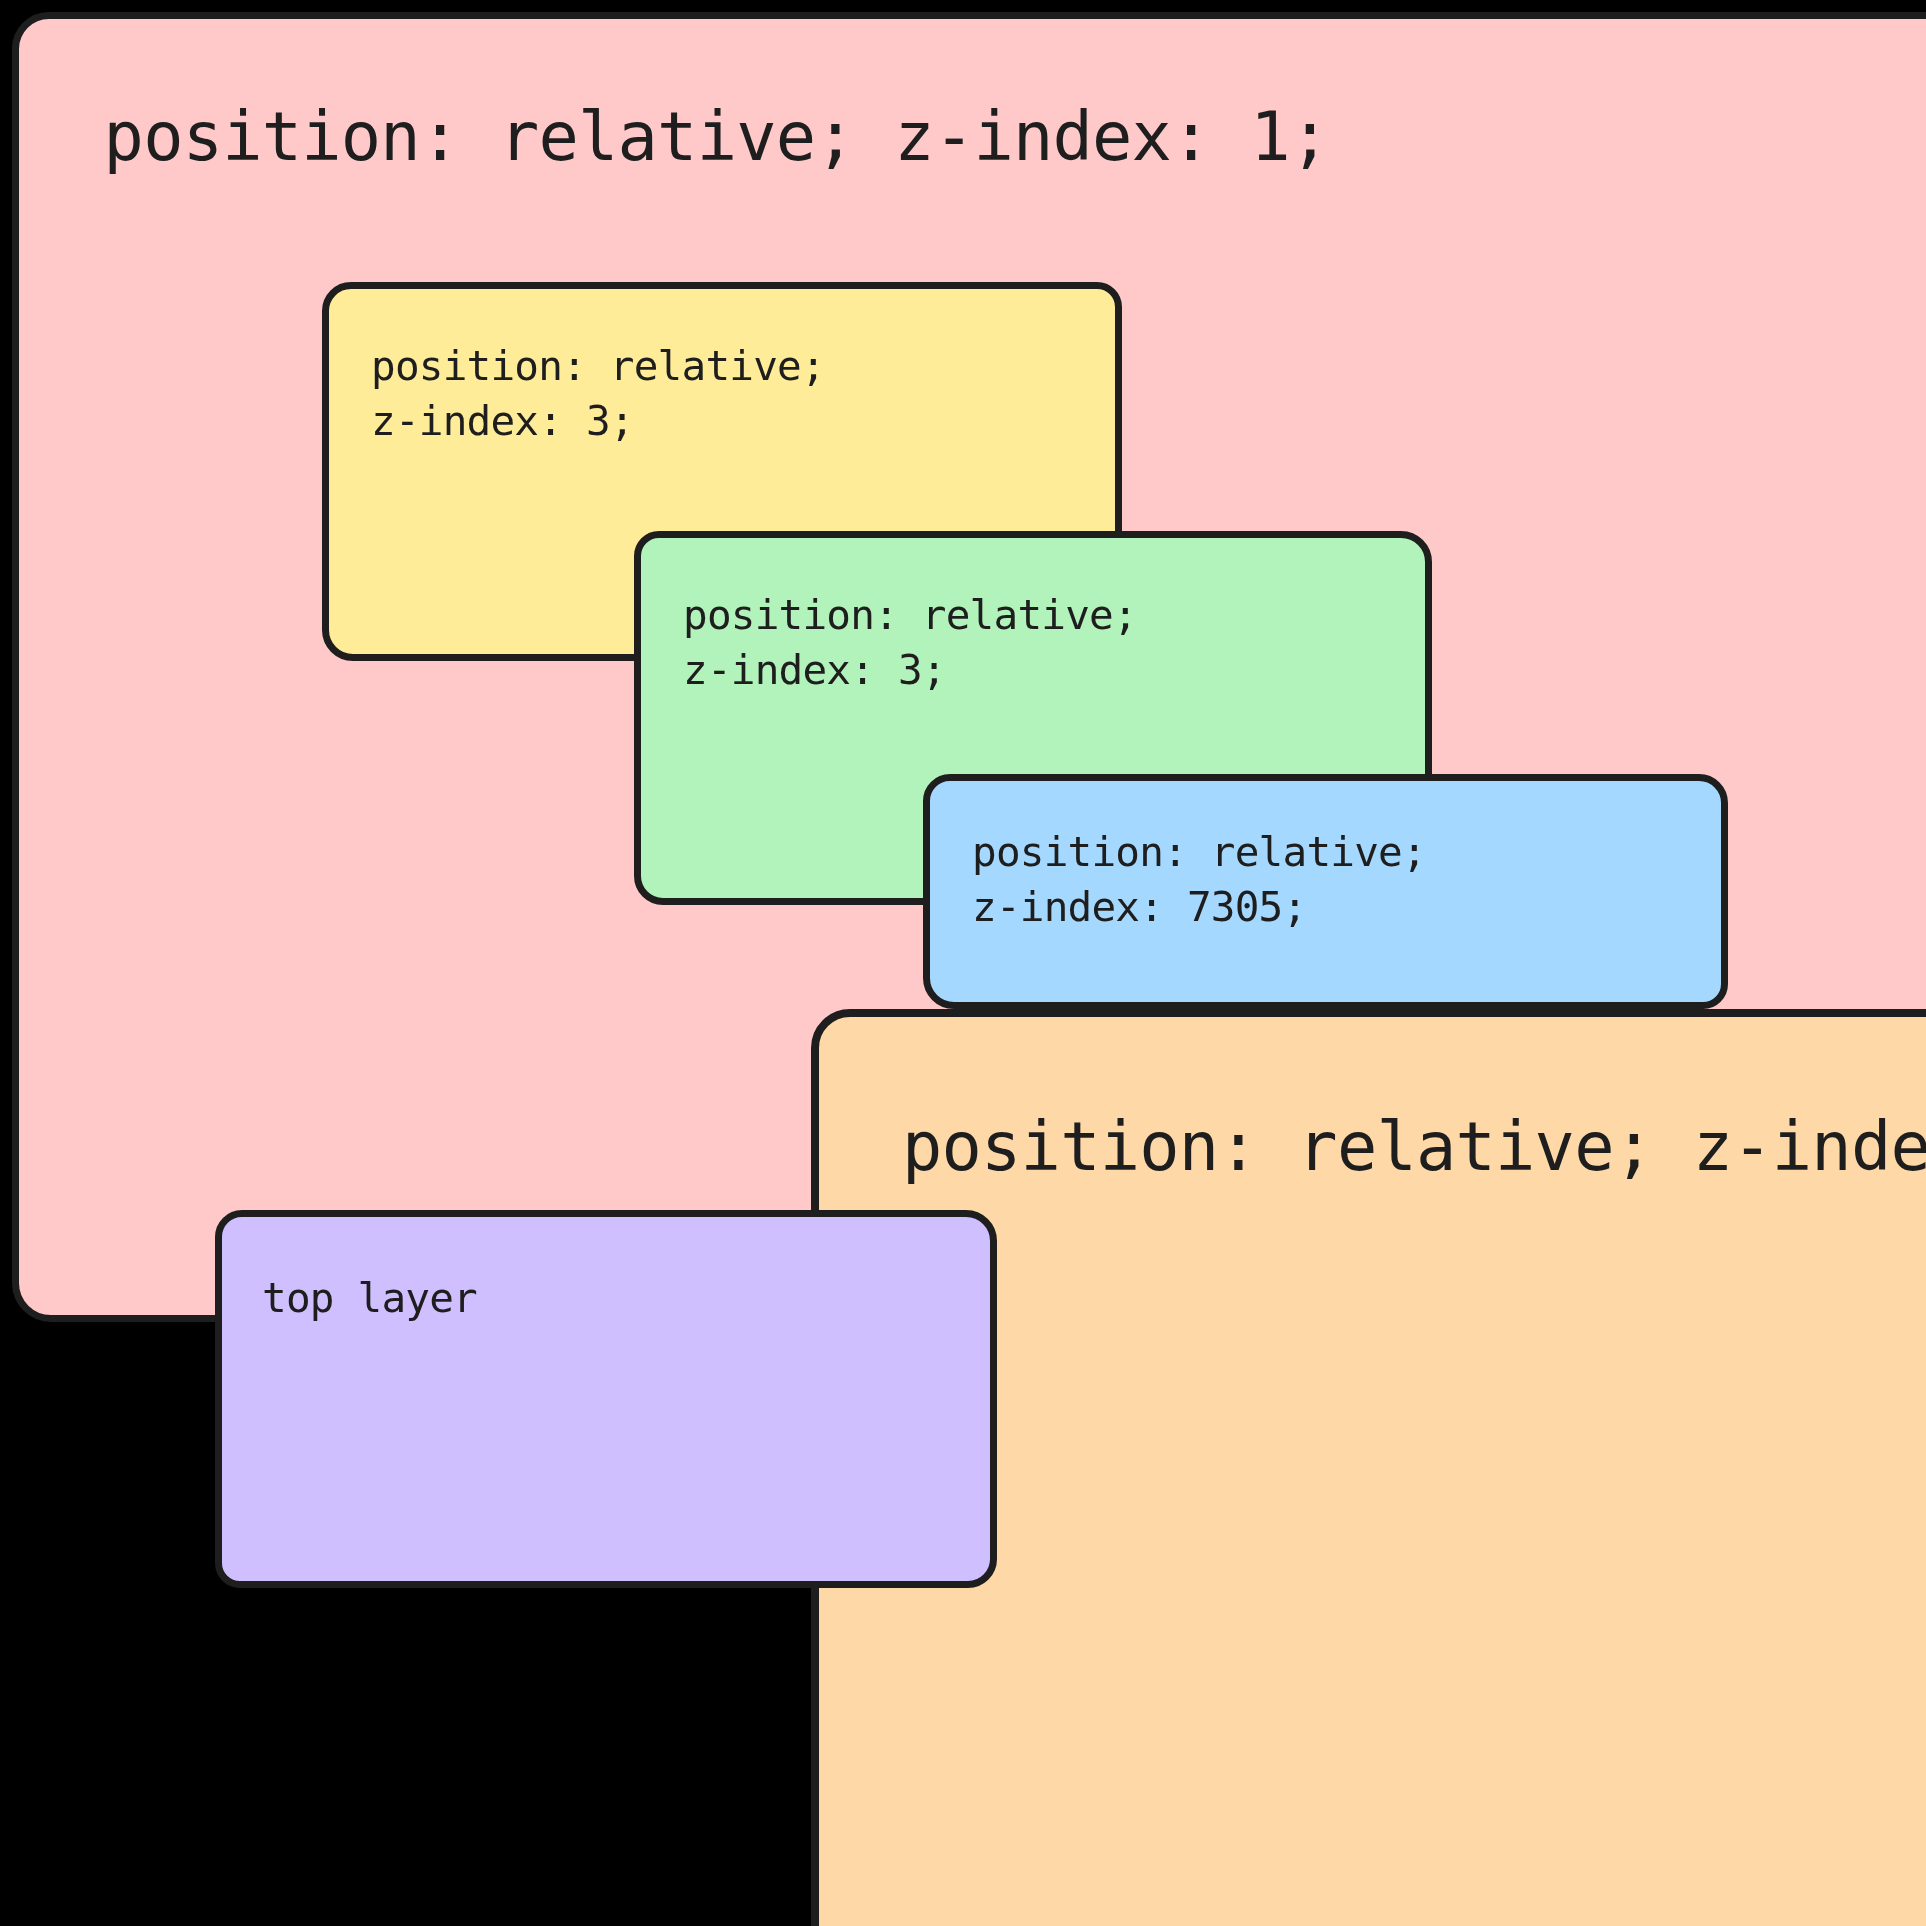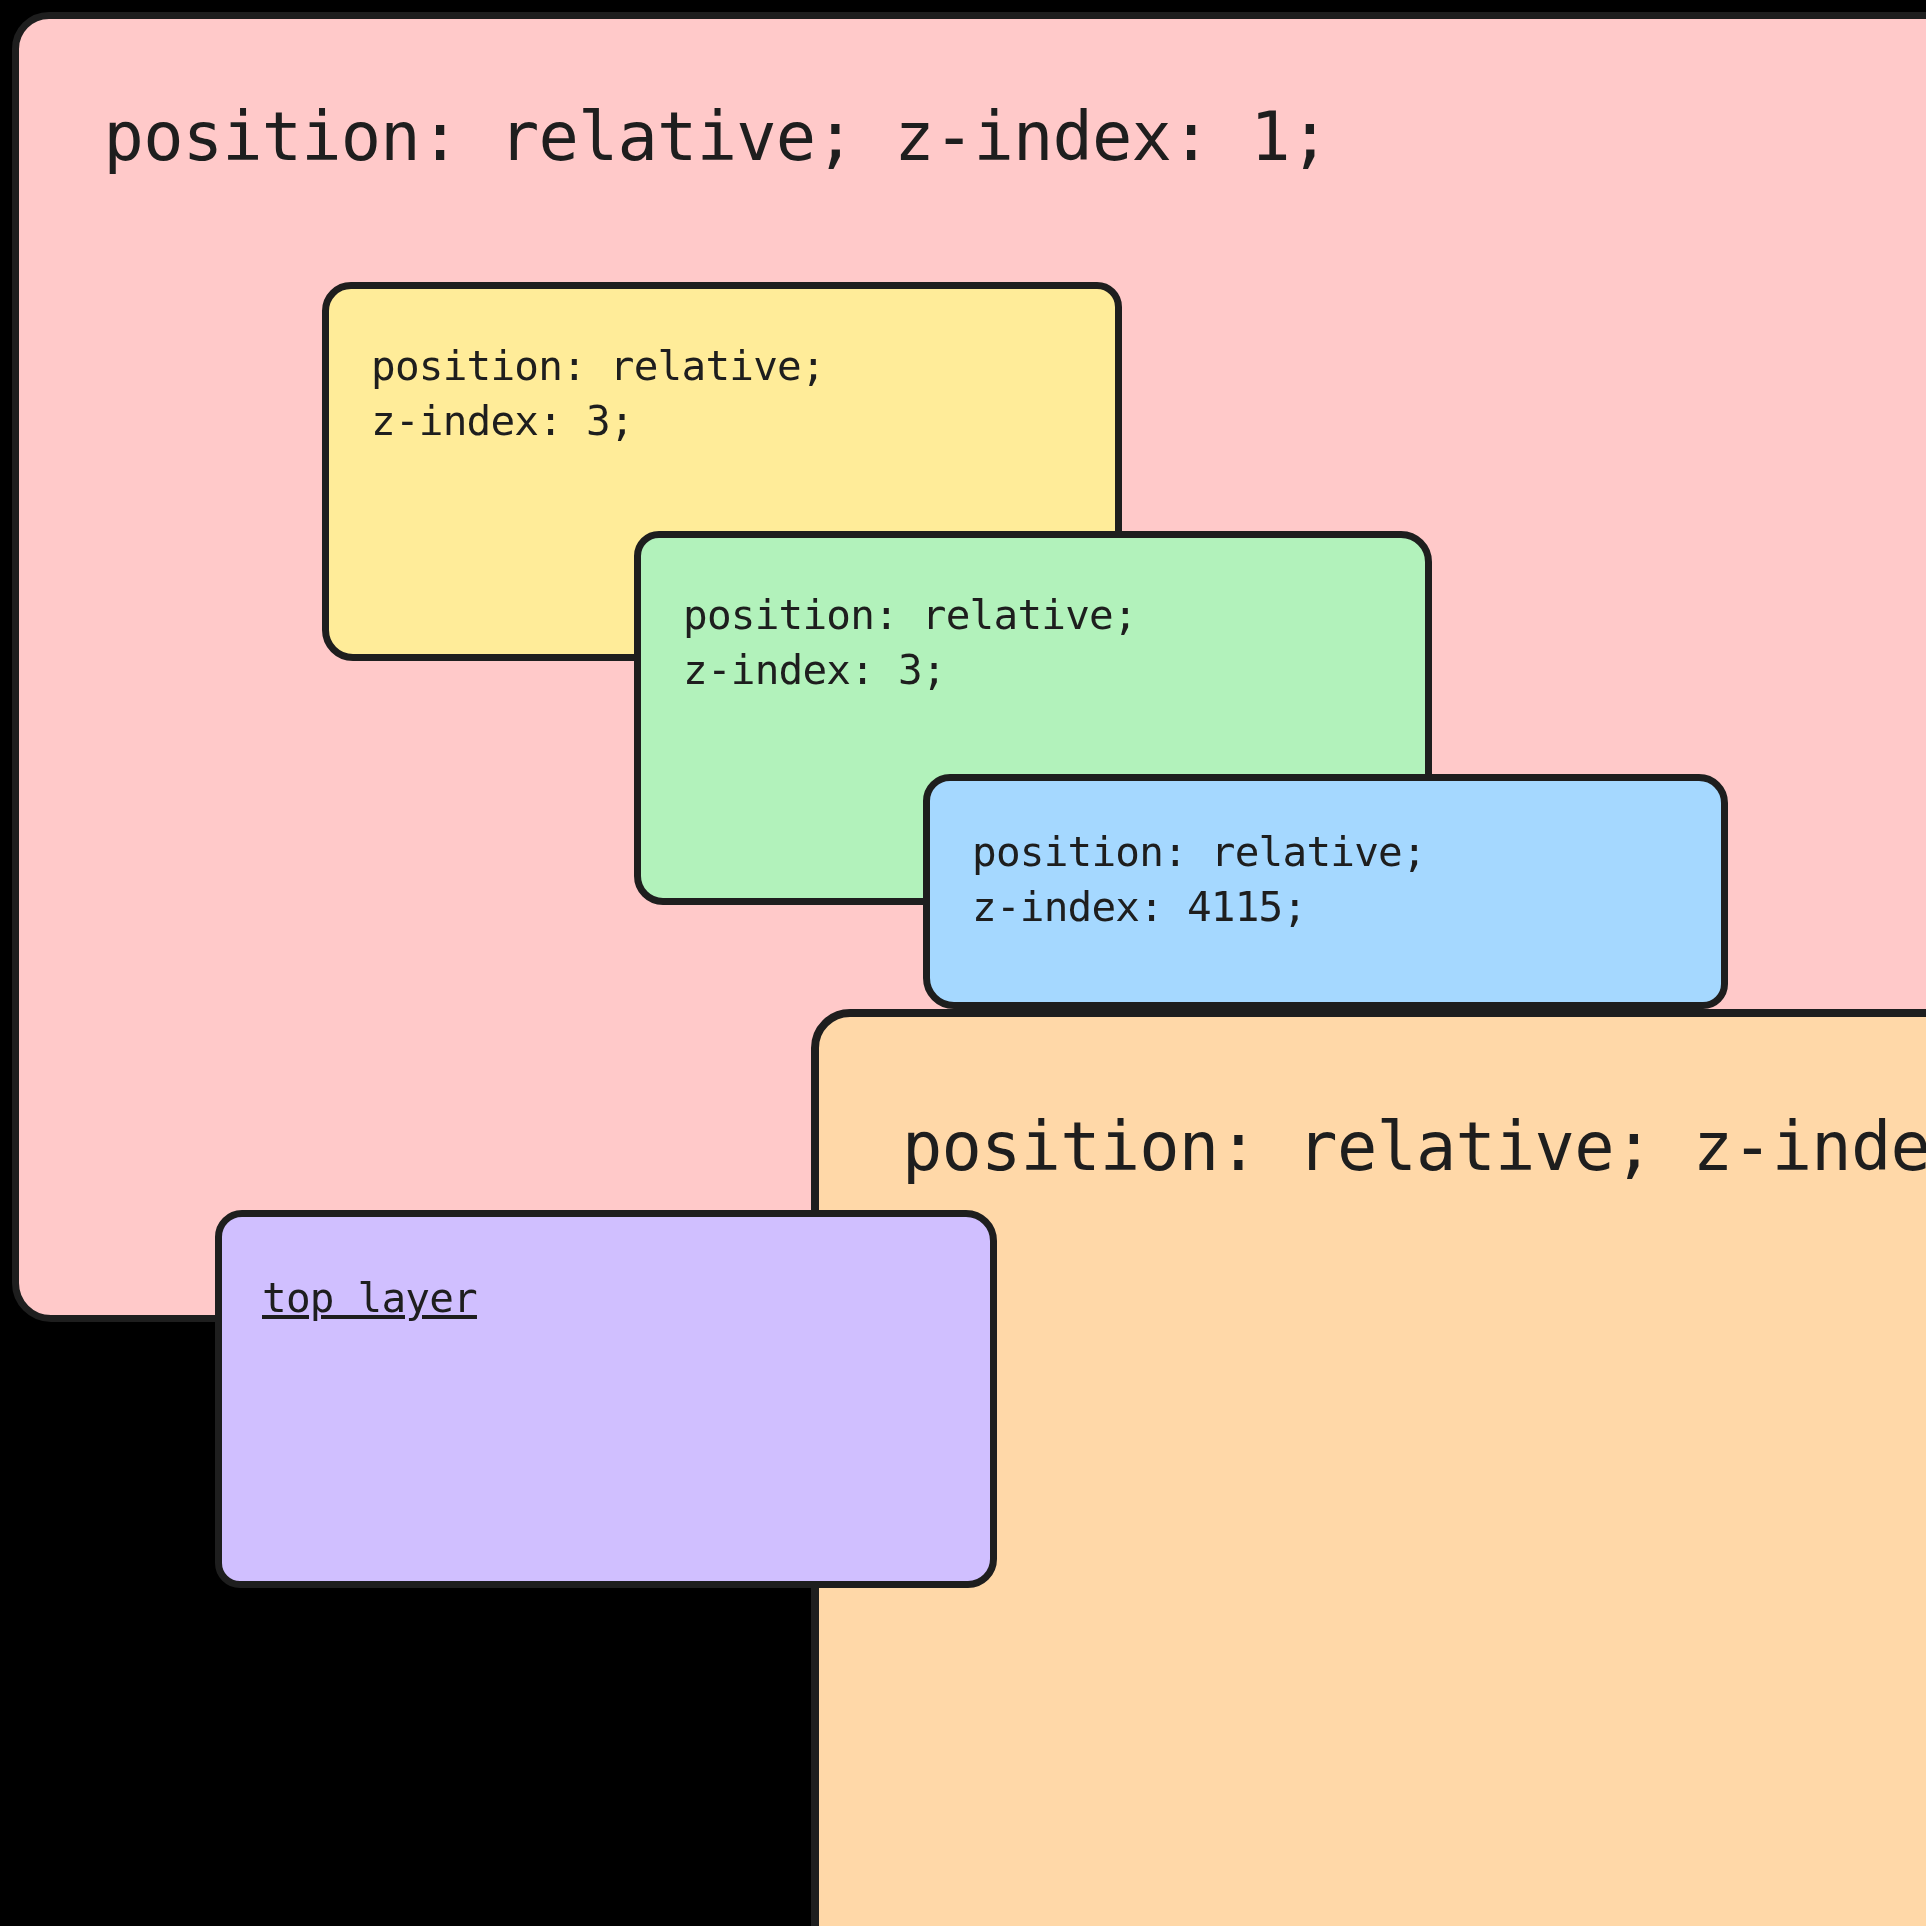--- a/index.html
+++ b/index.html
@@ -68,21 +68,20 @@
     border-width: 8.5px;
     border-radius: 39px 35px 37px 33px;
     padding: 89px 0 0 83px;
   }
   .box-purple {
     left: 215px; top: 1210px;
     width: 782px; height: 378px;
     border-width: 7px;
     border-radius: 27px 31px 29px 25px;
     padding: 54px 0 0 40px;
-    text-decoration: underline;
   }
 </style>
 </head>
 <body>
 
 <div class="stage">
 
   <div class="box box-pink" style="background-color: rgb(255, 201, 201);">
     <div class="title">position: relative; z-index: 1;</div>
   </div>
@@ -92,21 +91,21 @@
     <div class="code-line">z-index: 3;</div>
   </div>
 
   <div class="box box-green" style="background-color: rgb(178, 242, 187);">
     <div class="code-line">position: relative;</div>
     <div class="code-line">z-index: 3;</div>
   </div>
 
   <div class="box box-blue" style="background-color: rgb(165, 216, 255);">
     <div class="code-line">position: relative;</div>
-    <div class="code-line">z-index: 4115;</div>
+    <div class="code-line">z-index: 7305;</div>
   </div>
 
   <div class="box box-orange" style="background-color: rgb(255, 216, 168);">
     <div class="title">position: relative; z-index: 1;</div>
   </div>
 
   <div class="box box-purple" style="background-color: rgb(208, 191, 255);">
     <div class="code-line">top layer</div>
   </div>
 

